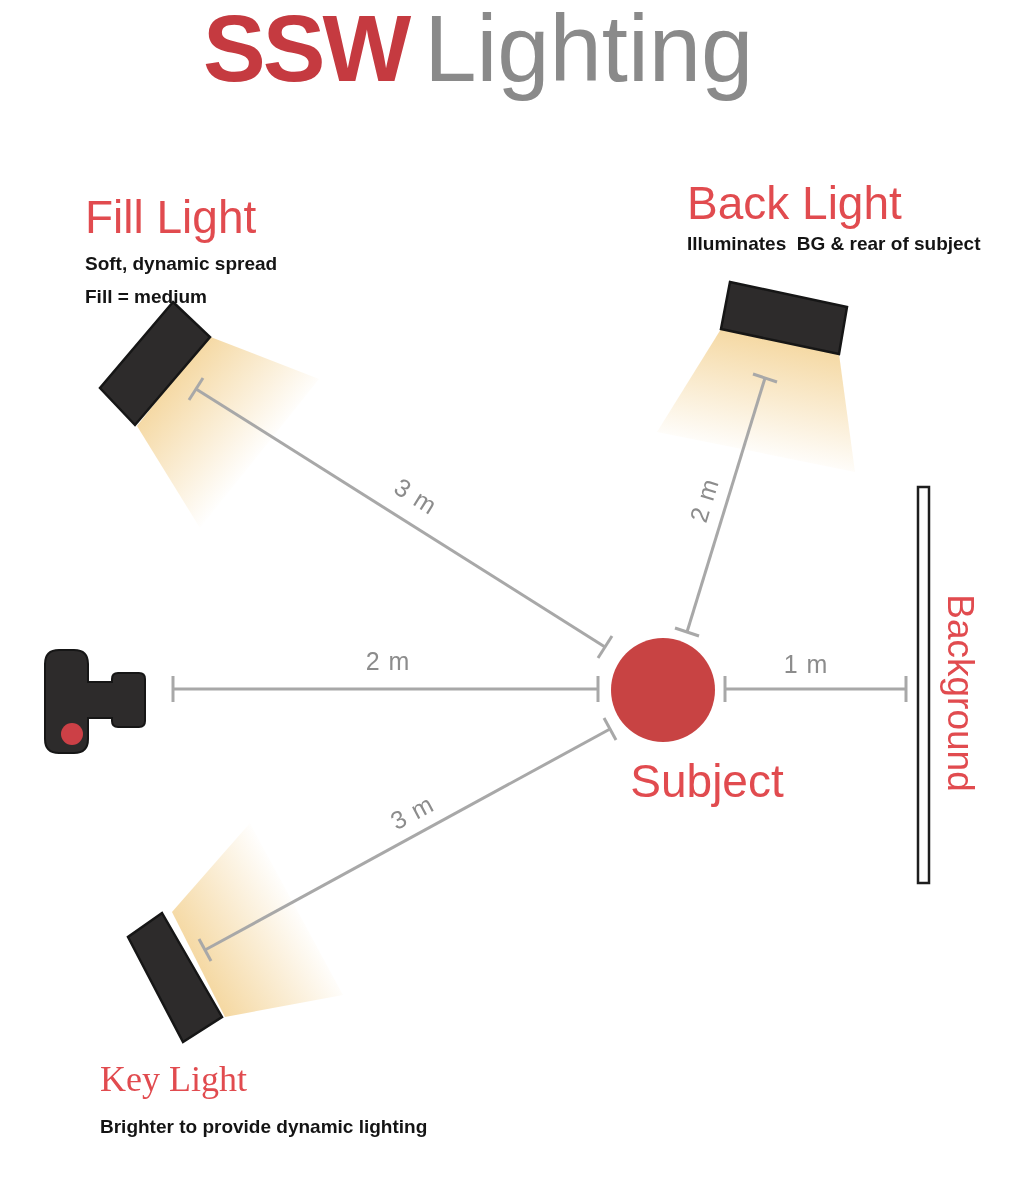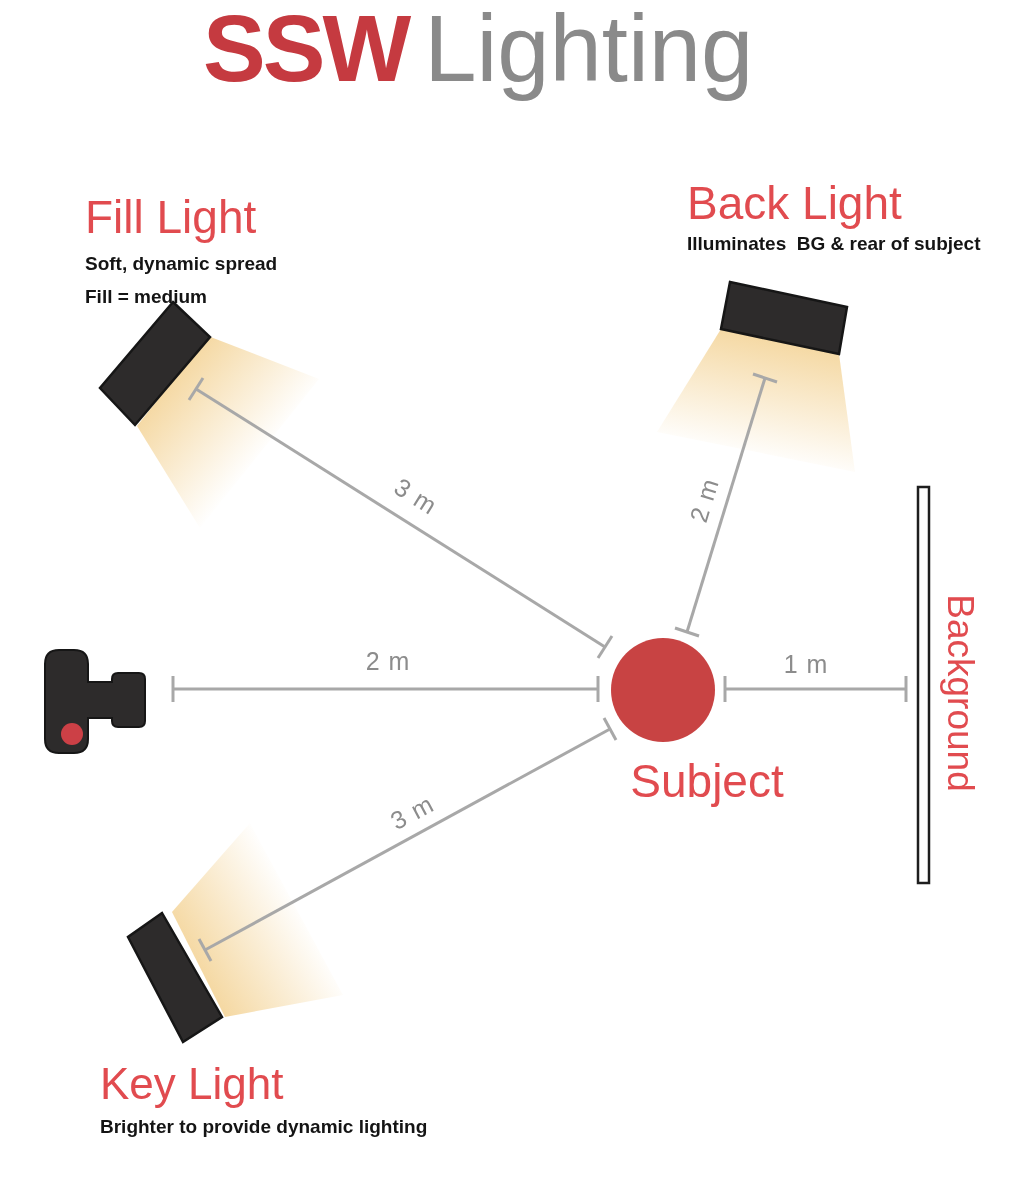--- a/index.html
+++ b/index.html
@@ -13,22 +13,22 @@
   .t-brand{font-weight:bold;color:#C53A40;letter-spacing:-3px;}
   .t-product{font-weight:300;color:#8A8A8A;margin-left:16px;letter-spacing:0;}
   .heading{font-size:46px;line-height:1.1;color:#E14B4F;font-weight:400;white-space:nowrap;}
   .block{position:absolute;}
   .sub{font-size:19px;font-weight:bold;color:#141414;line-height:1.34;white-space:pre-wrap;}
   .block-fill{left:85px;top:192px;}
   .block-fill .sub{margin-top:8px;}
   .block-back{left:687px;top:178px;}
   .block-back .sub{margin-top:2px;}
   .block-key{left:100px;top:1060px;}
-  .block-key .heading{font-size:44px;}
-  .block-key .sub{margin-top:6px;}
+  .block-key .heading{font-size:36px;font-family:Liberation Serif, serif;}
+  .block-key .sub{margin-top:14px;}
   .label-camera{left:93px;top:598px;}
   .label-subject{left:663px;top:756px;transform:translateX(-50%);margin-left:44px;}
   .label-background{
     left:960px;top:693px;transform:translate(-50%,-50%) rotate(90deg);
     white-space:nowrap;font-size:37px;
   }
 </style>
 </head>
 <body>
 

